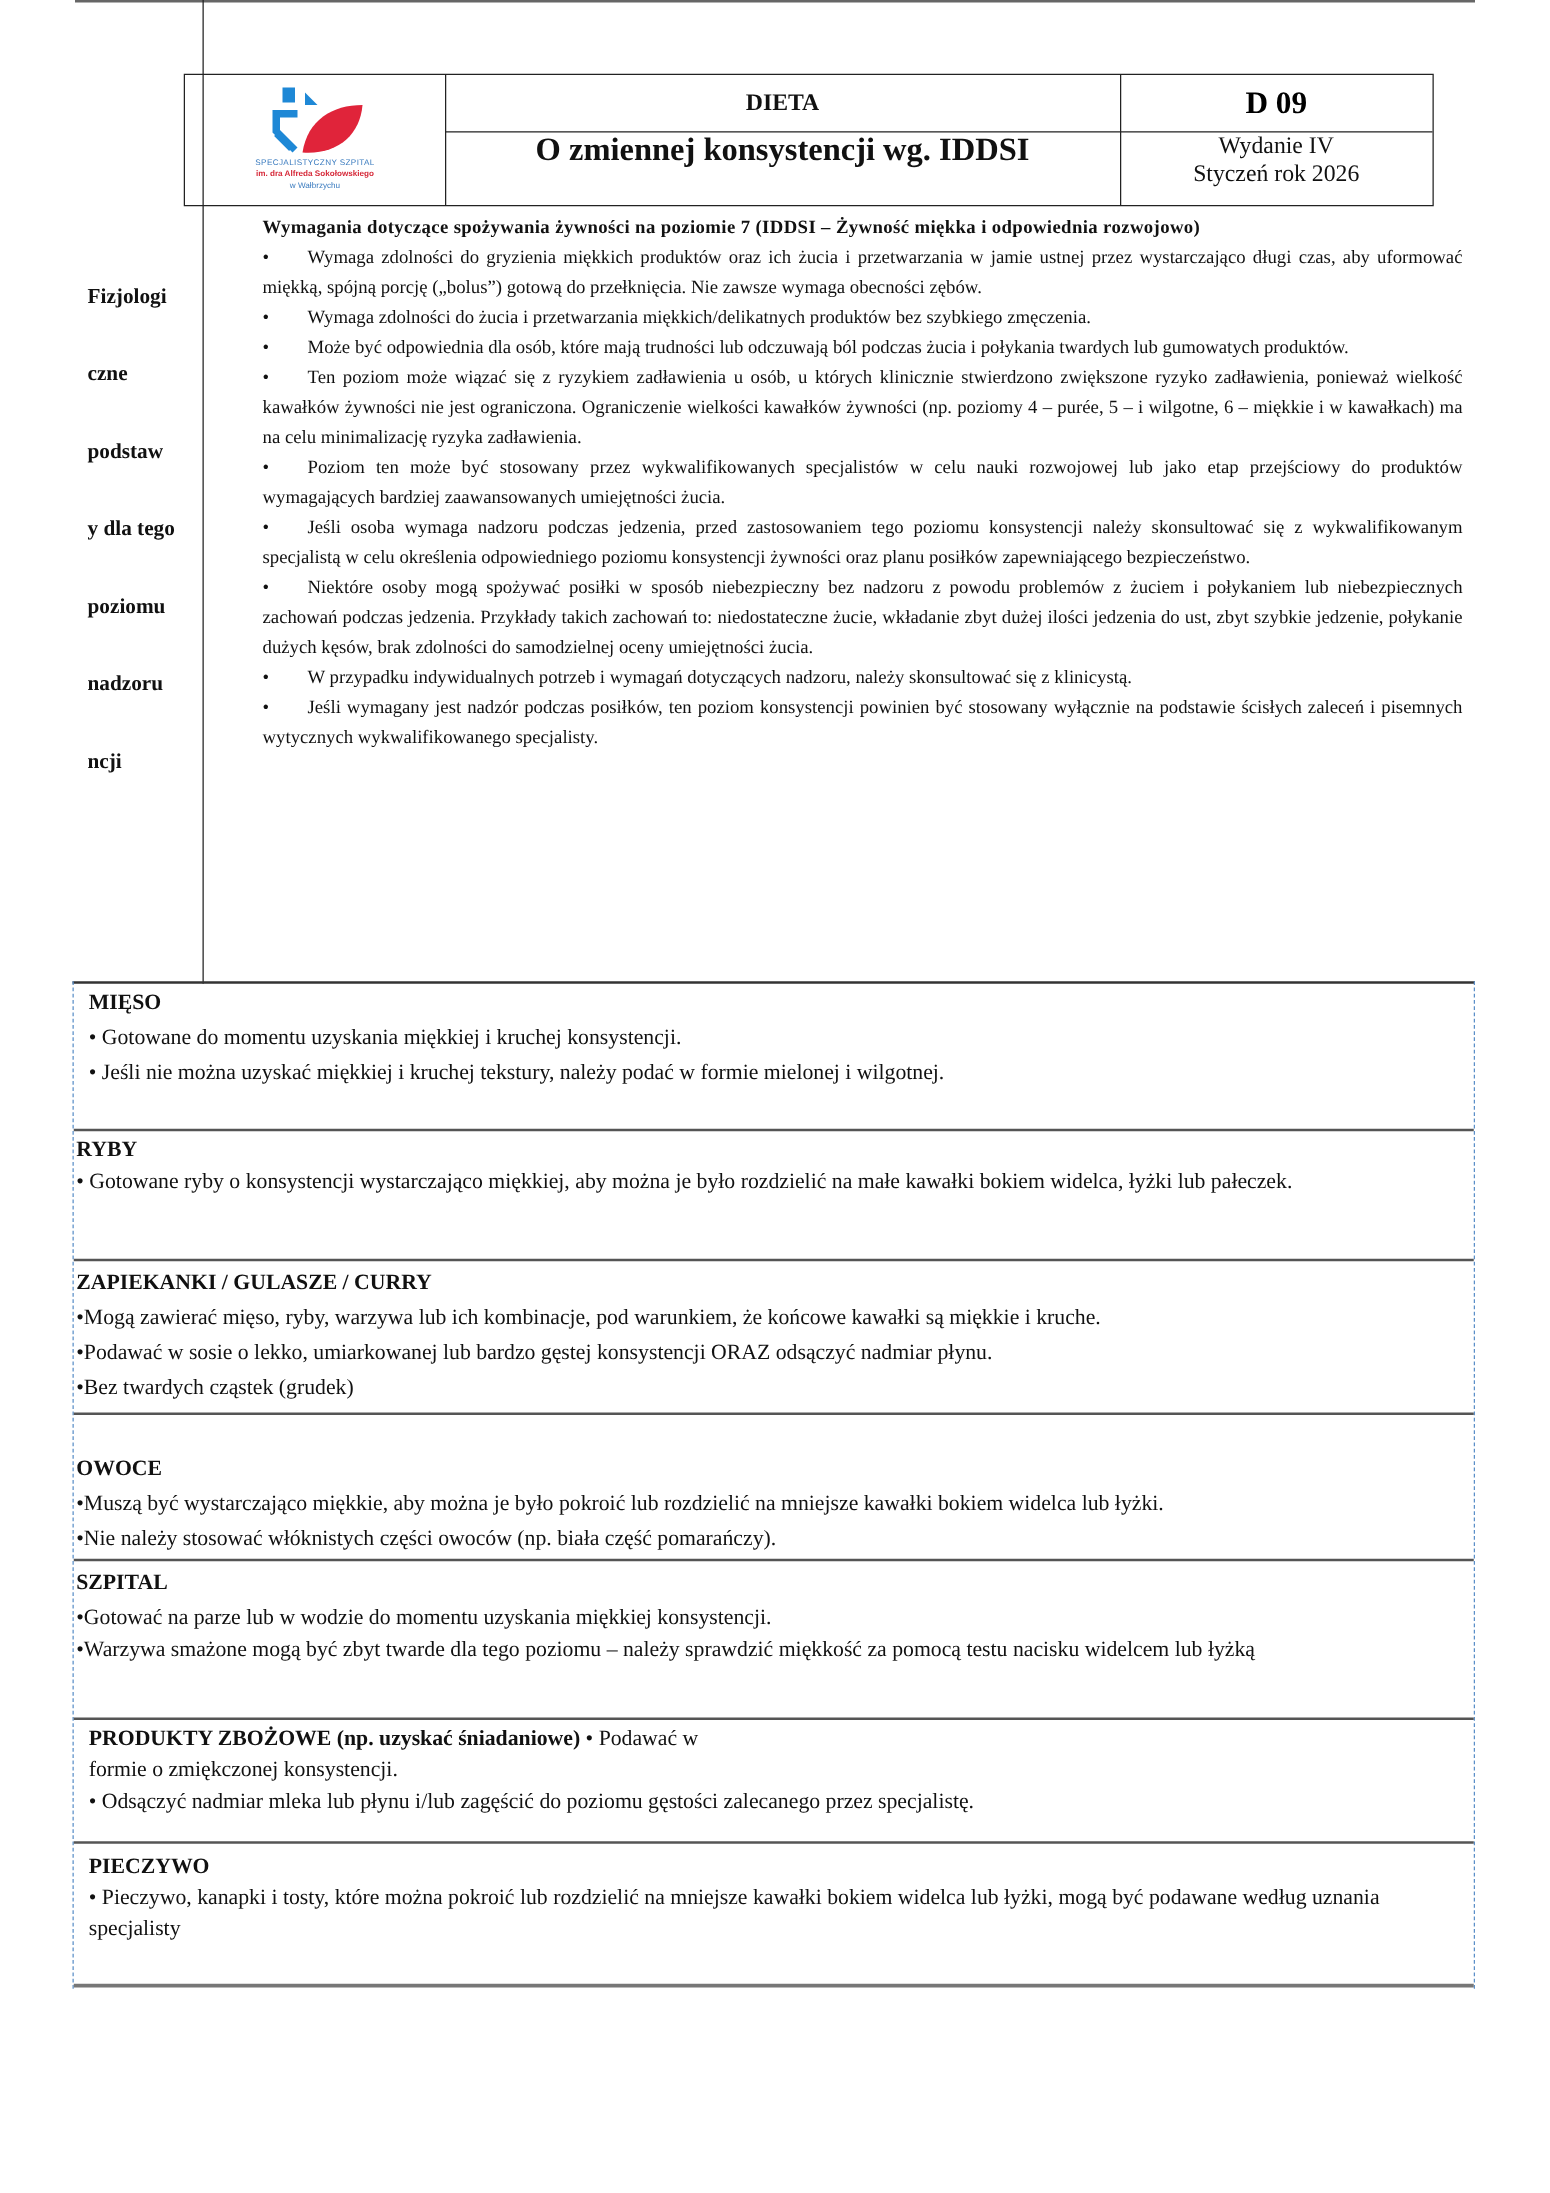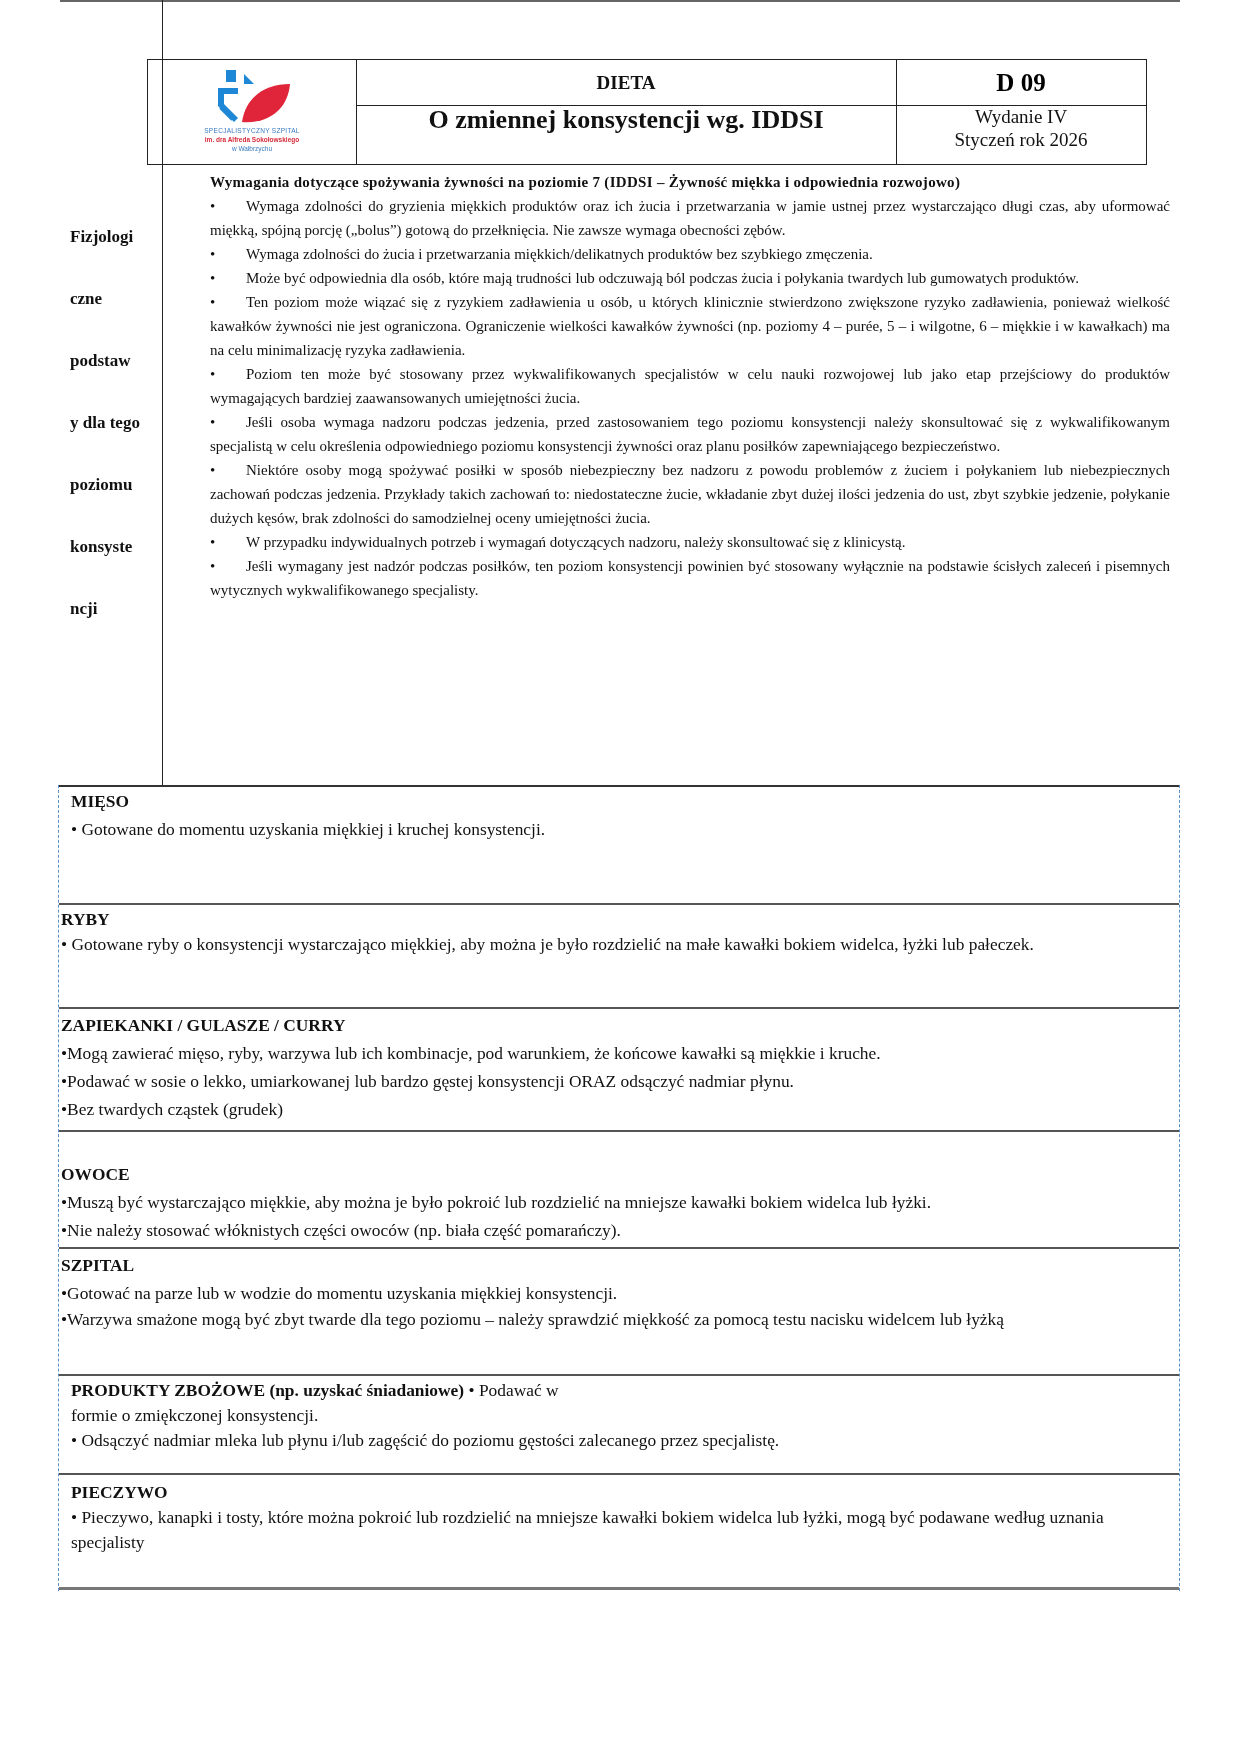--- a/index.html
+++ b/index.html
@@ -90,21 +90,21 @@
     </div>
   </div>
 </div>
 
 <div class="abs side-label">
   <div>Fizjologi</div>
   <div>czne</div>
   <div>podstaw</div>
   <div>y dla tego</div>
   <div>poziomu</div>
-  <div>konsyste</div>
+  <div>nadzoru</div>
   <div>ncji</div>
 </div>
 
 <div class="abs main-text">
   <div class="main-heading">Wymagania dotyczące spożywania żywności na poziomie 7 (IDDSI – Żywność miękka i odpowiednia rozwojowo)</div>
   <div class="main-item"><span class="bul">•</span><span>Wymaga zdolności do gryzienia miękkich produktów oraz ich żucia i przetwarzania w jamie ustnej przez wystarczająco długi czas, aby uformować miękką, spójną porcję („bolus”) gotową do przełknięcia. Nie zawsze wymaga obecności zębów.</span></div>
   <div class="main-item"><span class="bul">•</span><span>Wymaga zdolności do żucia i przetwarzania miękkich/delikatnych produktów bez szybkiego zmęczenia.</span></div>
   <div class="main-item"><span class="bul">•</span><span>Może być odpowiednia dla osób, które mają trudności lub odczuwają ból podczas żucia i połykania twardych lub gumowatych produktów.</span></div>
   <div class="main-item"><span class="bul">•</span><span>Ten poziom może wiązać się z ryzykiem zadławienia u osób, u których klinicznie stwierdzono zwiększone ryzyko zadławienia, ponieważ wielkość kawałków żywności nie jest ograniczona. Ograniczenie wielkości kawałków żywności (np. poziomy 4 – purée, 5 –  i wilgotne, 6 – miękkie i w kawałkach) ma na celu minimalizację ryzyka zadławienia.</span></div>
   <div class="main-item"><span class="bul">•</span><span>Poziom ten może być stosowany przez wykwalifikowanych specjalistów w celu nauki rozwojowej lub jako etap przejściowy do produktów wymagających bardziej zaawansowanych umiejętności żucia.</span></div>
@@ -113,20 +113,21 @@
   <div class="main-item"><span class="bul">•</span><span>W przypadku indywidualnych potrzeb i wymagań dotyczących nadzoru, należy skonsultować się z klinicystą.</span></div>
   <div class="main-item"><span class="bul">•</span><span>Jeśli wymagany jest nadzór podczas posiłków, ten poziom konsystencji powinien być stosowany wyłącznie na podstawie ścisłych zaleceń i pisemnych wytycznych wykwalifikowanego specjalisty.</span></div>
 </div>
 
 <div class="abs food-topline"></div>
 <div class="abs food">
 
   <div class="sec pad-a" style="top:2px;">
     <div class="sec-title">MIĘSO</div>
     <div class="item">• Gotowane do momentu uzyskania miękkiej i kruchej konsystencji.</div>
+    <div class="item">• Jeśli nie można uzyskać miękkiej i kruchej tekstury, należy podać w formie mielonej i wilgotnej.</div>
   </div>
   <div class="sep" style="top:118px;"></div>
 
   <div class="sec pad-b lh25" style="top:122px;">
     <div class="sec-title">RYBY</div>
     <div class="item">• Gotowane ryby o konsystencji wystarczająco miękkiej, aby można je było rozdzielić na małe kawałki bokiem widelca, łyżki lub pałeczek.</div>
   </div>
   <div class="sep" style="top:222px;"></div>
 
   <div class="sec pad-b" style="top:226px;">

